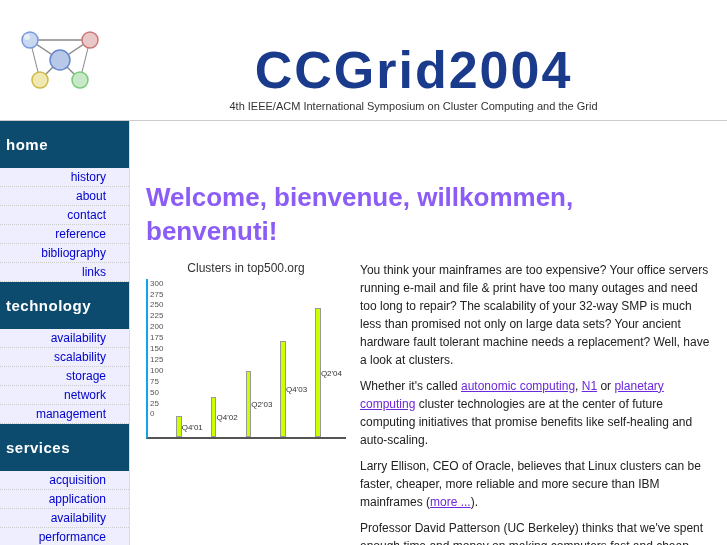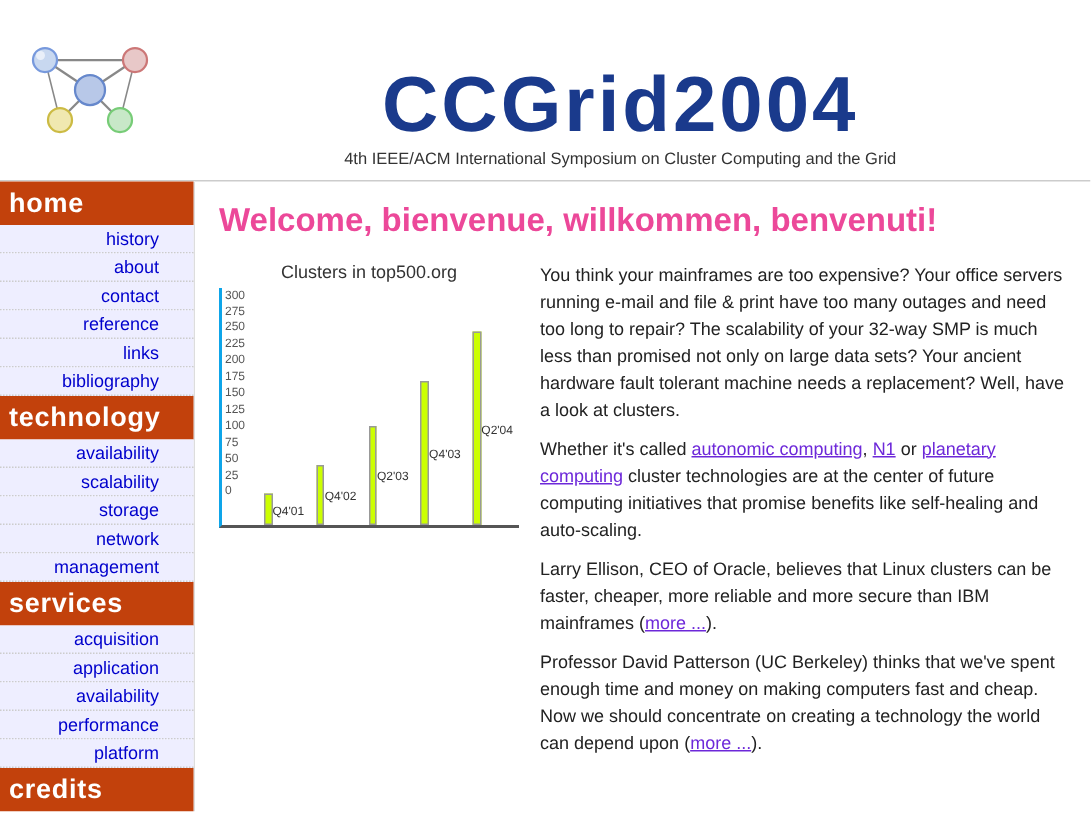--- a/index.html
+++ b/index.html
@@ -50,25 +50,25 @@
     }
 
     
     #sidebar {
       width: 130px;
       flex-shrink: 0;
       background: #fff;
       border-right: 1px solid #ddd;
     }
     .sidebar-section-header {
-      background: #c2410c;
+      background: #0c4a6e;
       color: #fff;
       font-weight: bold;
-      font-size: 18px;
-      padding: 4px 6px;
+      font-size: 15px;
+      padding: 15px 6px;
       letter-spacing: 0.5px;
     }
     .sidebar-item {
       display: block;
       text-align: right;
       padding: 2px 23px;
       font-size: 12px;
       color: #0000cc;
       text-decoration: none;
       border-bottom: 1px dotted #ccc;
@@ -76,25 +76,26 @@
       cursor: pointer;
     }
 
     
     #content {
       flex: 1;
       padding: 12px 16px;
       overflow: auto;
     }
     #welcome-heading {
-      font-size: 22px;
-      color: #ec4899;
+      font-size: 26px;
+      color: #8b5cf6;
       font-weight: bold;
       margin-bottom: 12px;
       line-height: 1.3;
+      margin-top: 48px;
     }
     #content-body {
       display: flex;
       gap: 14px;
     }
     #chart-section {
       flex-shrink: 0;
       width: 200px;
     }
     #chart-title {
@@ -190,22 +191,22 @@
 
 <div id="main-layout">
 
   <div id="sidebar">
 
     <div class="sidebar-section-header">home</div>
     <a class="sidebar-item">history</a>
     <a class="sidebar-item">about</a>
     <a class="sidebar-item">contact</a>
     <a class="sidebar-item">reference</a>
+    <a class="sidebar-item">bibliography</a>
     <a class="sidebar-item">links</a>
-    <a class="sidebar-item">bibliography</a>
 
     <div class="sidebar-section-header">technology</div>
     <a class="sidebar-item">availability</a>
     <a class="sidebar-item">scalability</a>
     <a class="sidebar-item">storage</a>
     <a class="sidebar-item">network</a>
     <a class="sidebar-item">management</a>
 
     <div class="sidebar-section-header">services</div>
     <a class="sidebar-item">acquisition</a>

